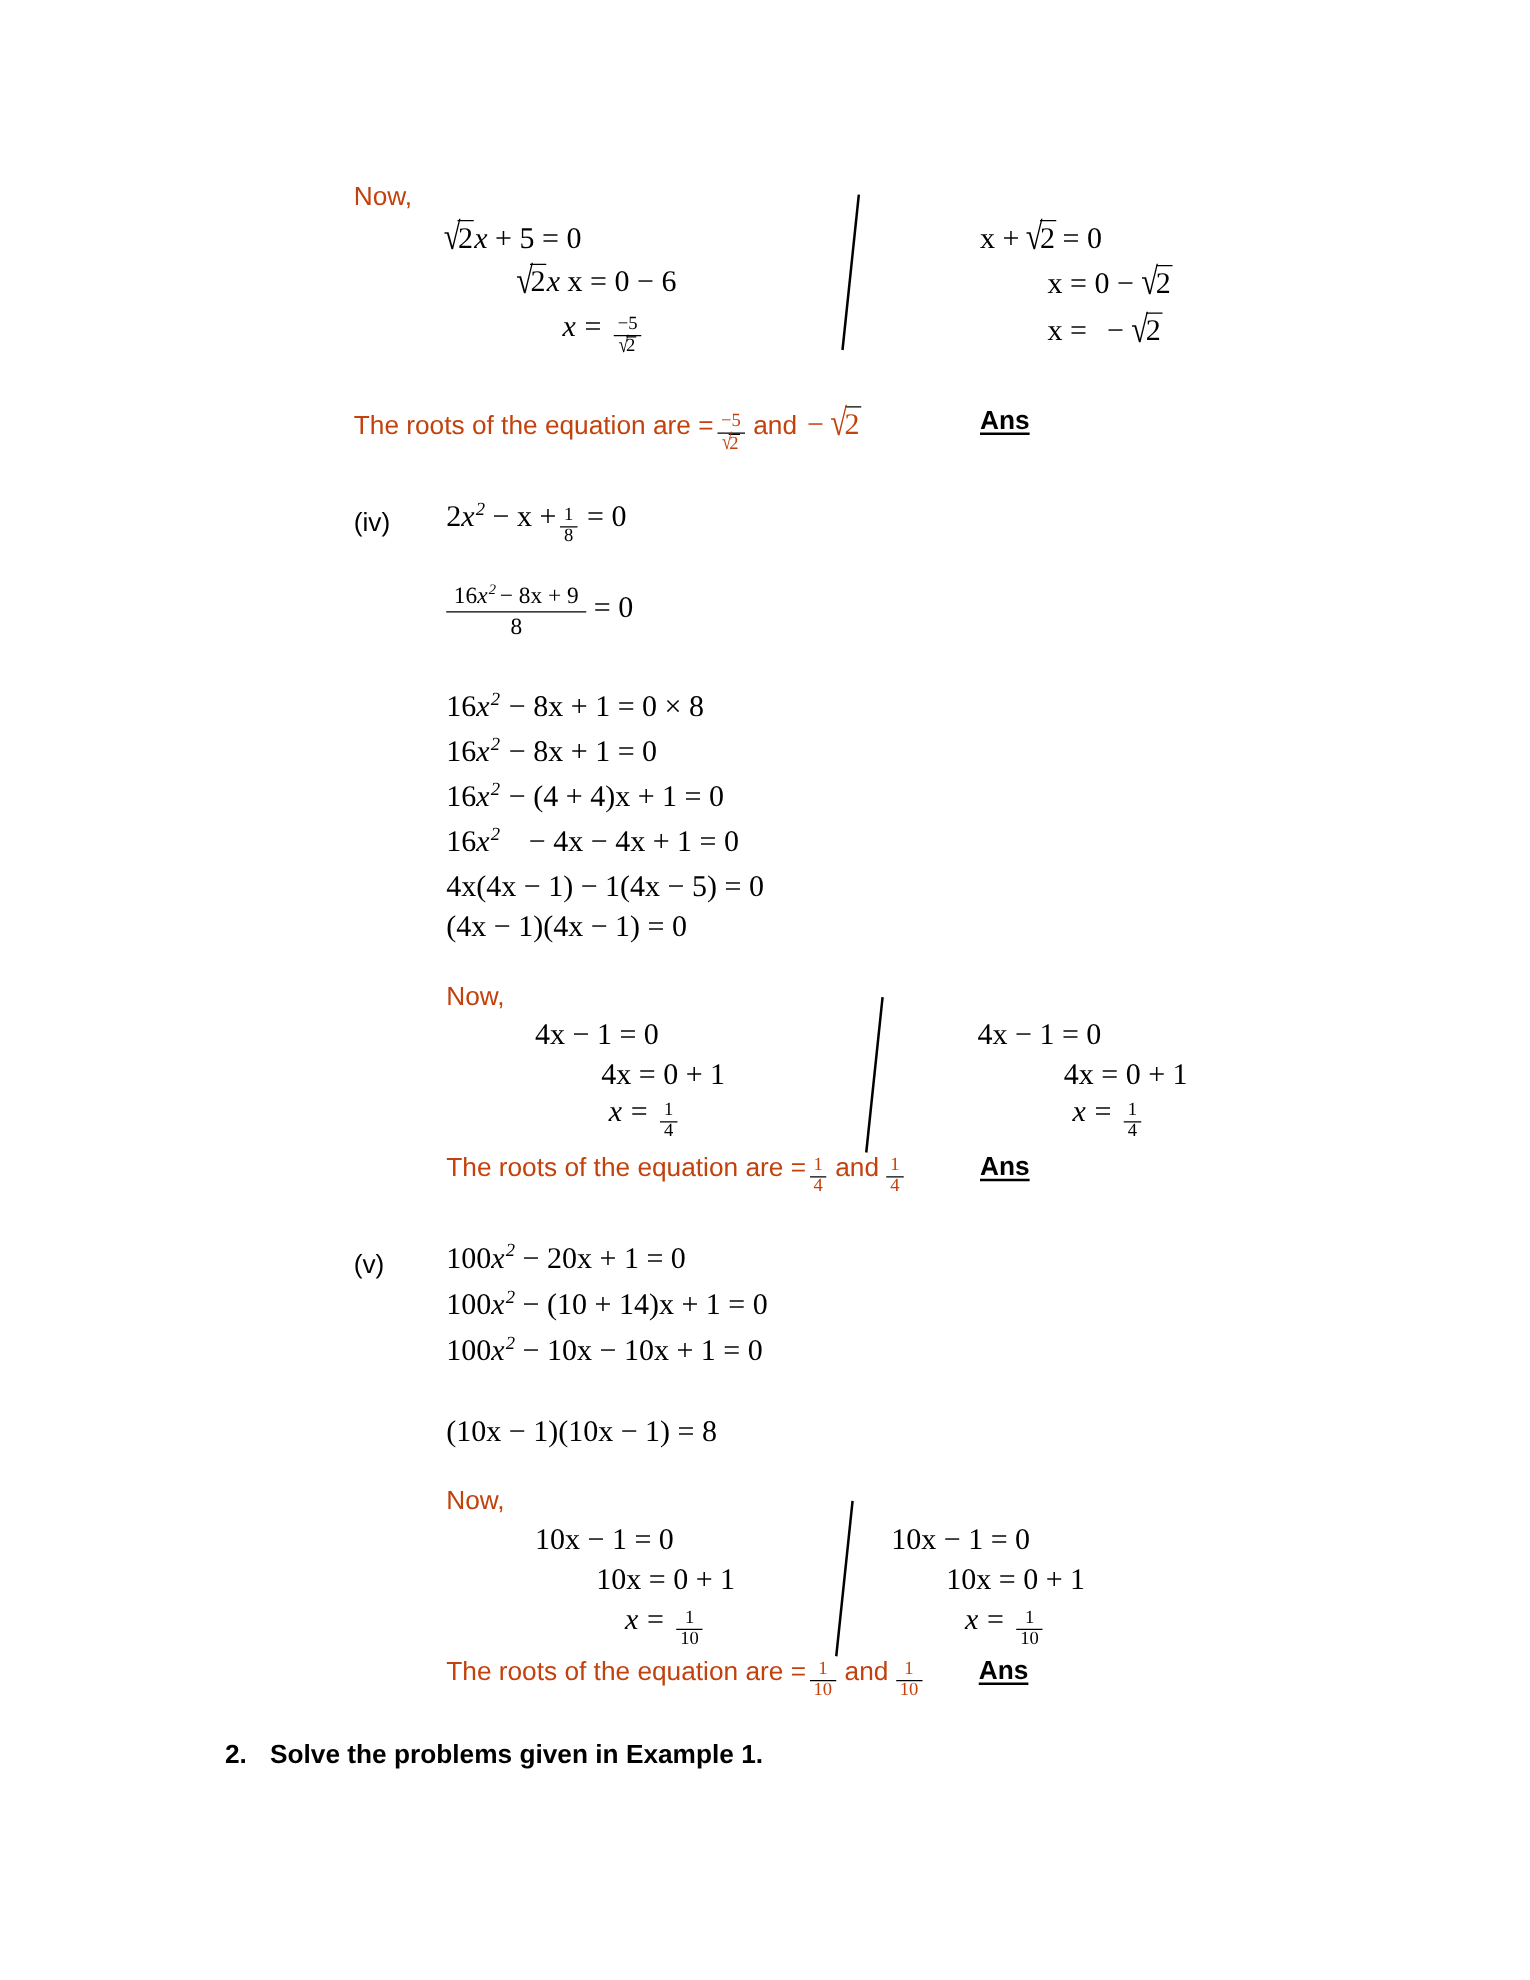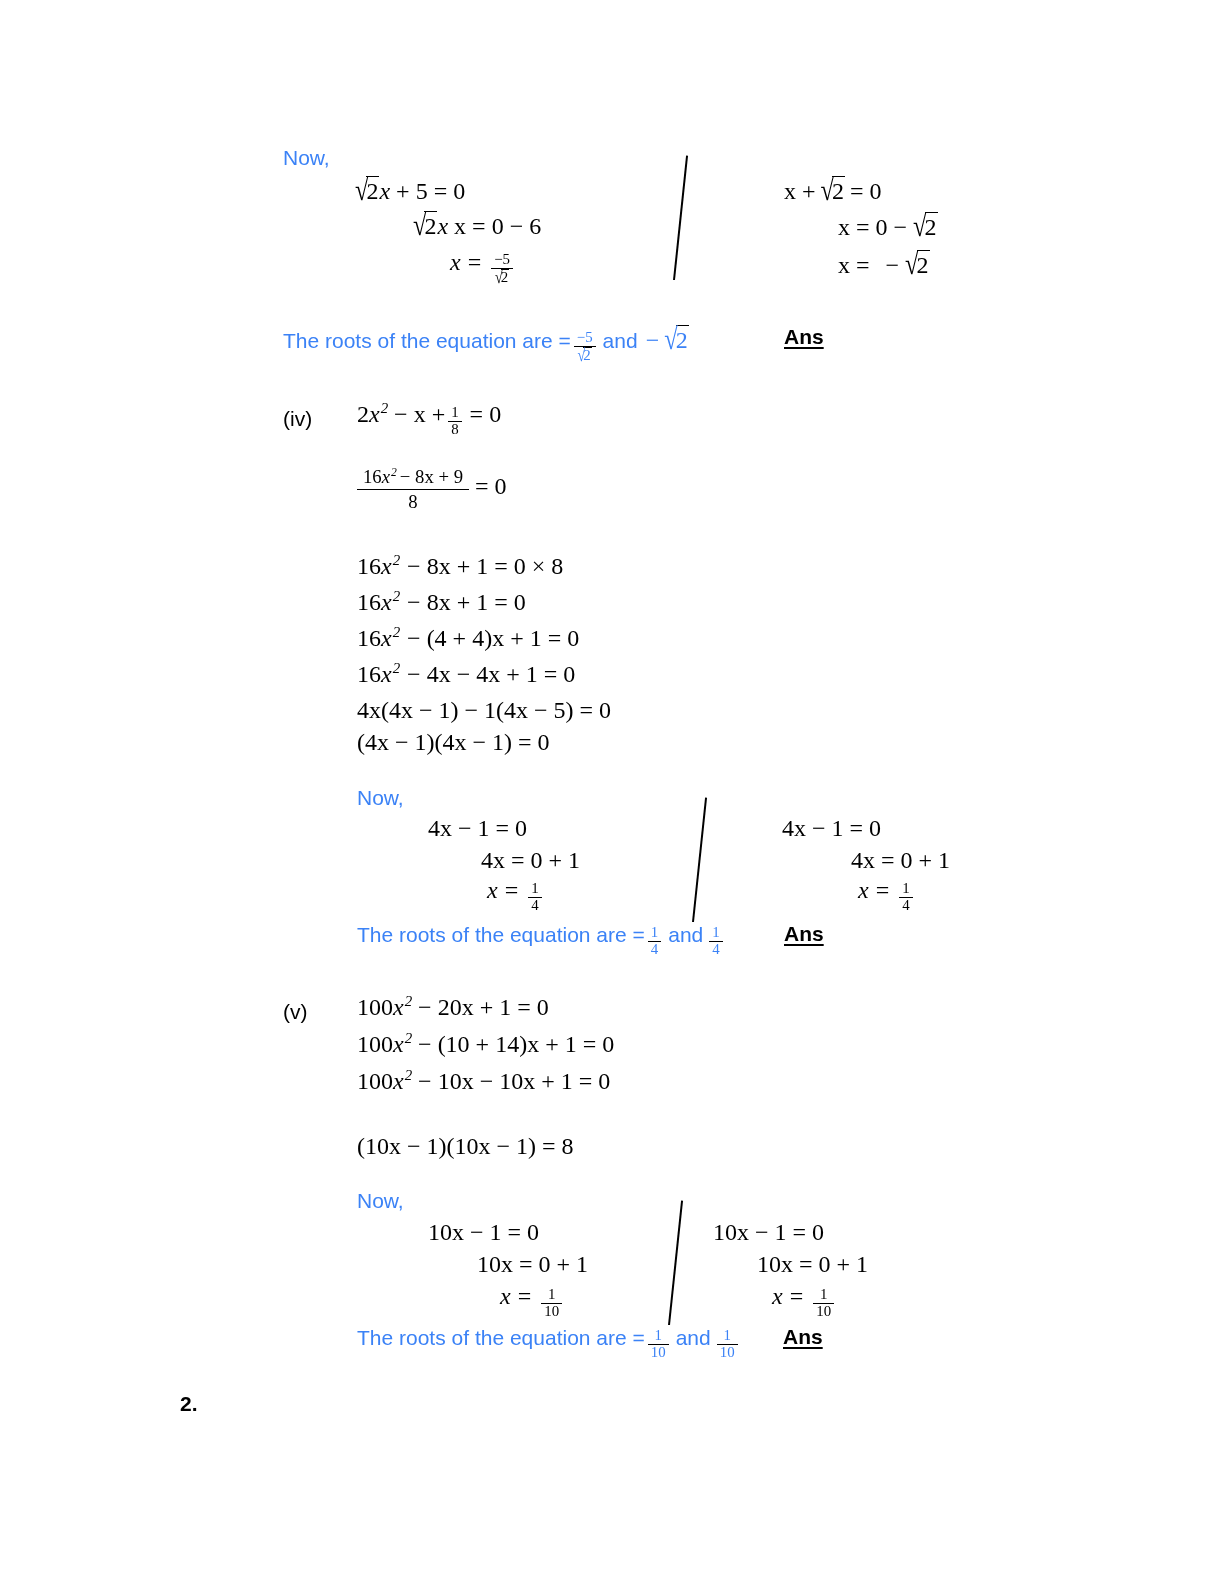--- a/index.html
+++ b/index.html
@@ -22,21 +22,21 @@
   }
 
   
   .abs { position: absolute; white-space: nowrap; }
 
   
   .prose {
     font-family: "Liberation Sans", sans-serif;
     font-size: 21px;
     line-height: 1.2;
-    color: #3b82f6;
+    color: #c2410c;
   }
 
   
   .math {
     font-family: "Liberation Serif", serif;
     font-size: 24px;
     line-height: 1.2;
     color: #000;
   }
   .math .v { font-style: italic; }
@@ -195,21 +195,21 @@
   <div class="abs math" style="left:357px; top:552px;">
     <span>16</span><span class="v">x</span><sup class="exp">2</sup><span style="padding-left:7px;">−  8x  +  1 = 0 × 8</span>
   </div>
   <div class="abs math" style="left:357px; top:588px;">
     <span>16</span><span class="v">x</span><sup class="exp">2</sup><span style="padding-left:7px;">−  8x  +  1 = 0</span>
   </div>
   <div class="abs math" style="left:357px; top:624px;">
     <span>16</span><span class="v">x</span><sup class="exp">2</sup><span style="padding-left:7px;margin-top:36px;">−  (4 + 4)x  +  1 = 0</span>
   </div>
   <div class="abs math" style="left:357px; top:660px;">
-    <span>16</span><span class="v">x</span><sup class="exp">2</sup><span style="padding-left:7px;">−  4x − 4x  +  1 = 0</span>
+    <span>16</span><span class="v">x</span><sup class="exp">2</sup><span style="padding-left:7px;margin-left:16px;">−  4x − 4x  +  1 = 0</span>
   </div>
   <div class="abs math" style="left:357px; top:696px;">
     <span>4x(4x − 1) − 1(4x − 5) = 0</span>
   </div>
   <div class="abs math" style="left:357px; top:728px;">
     <span>(4x − 1)(4x − 1) = 0</span>
   </div>
 
   <div class="abs prose" style="left:357px; top:785px;">Now,</div>
 
@@ -260,14 +260,15 @@
   <div class="abs math" style="left:772px; top:1282px;">
     <span class="v">x</span><span class="opw">=</span><span class="frac"><span class="num">1</span><span class="den">10</span></span>
   </div>
 
   <div class="abs prose" style="left:357px; top:1325px;">
     <span>The roots of the equation are =</span><span class="frac frac-serif" style="font-size:24px;"><span class="num">1</span><span class="den">10</span></span><span style="padding-left:4px;">and</span><span class="frac frac-serif" style="font-size:24px; margin-left:6px;"><span class="num">1</span><span class="den">10</span></span>
   </div>
   <div class="abs ans" style="left:783px; top:1325px;">Ans</div>
 
   <div class="abs task-num" style="left:180px; top:1392px;">2.</div>
+  <div class="abs task-num" style="left:216px; top:1392px;">Solve the problems given in Example 1.</div>
 
 </div>
 
 </body></html>

